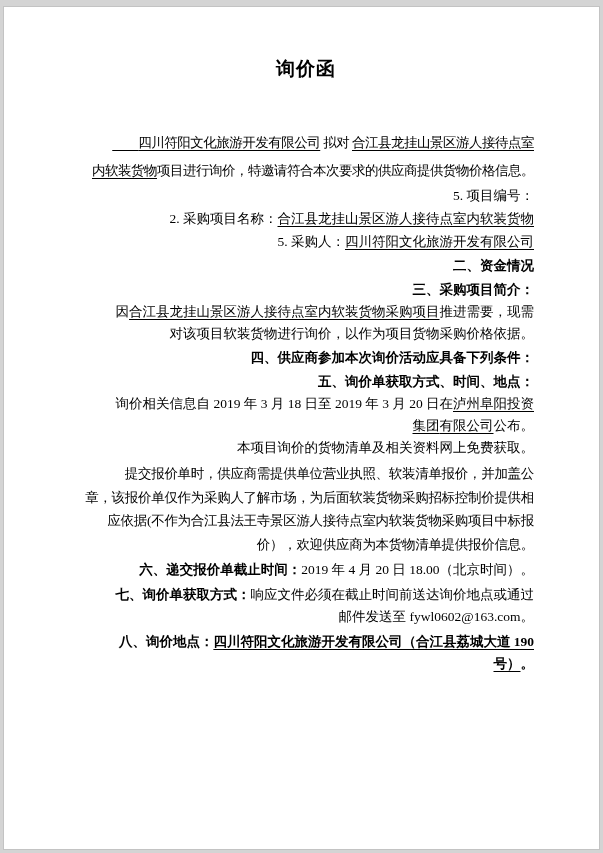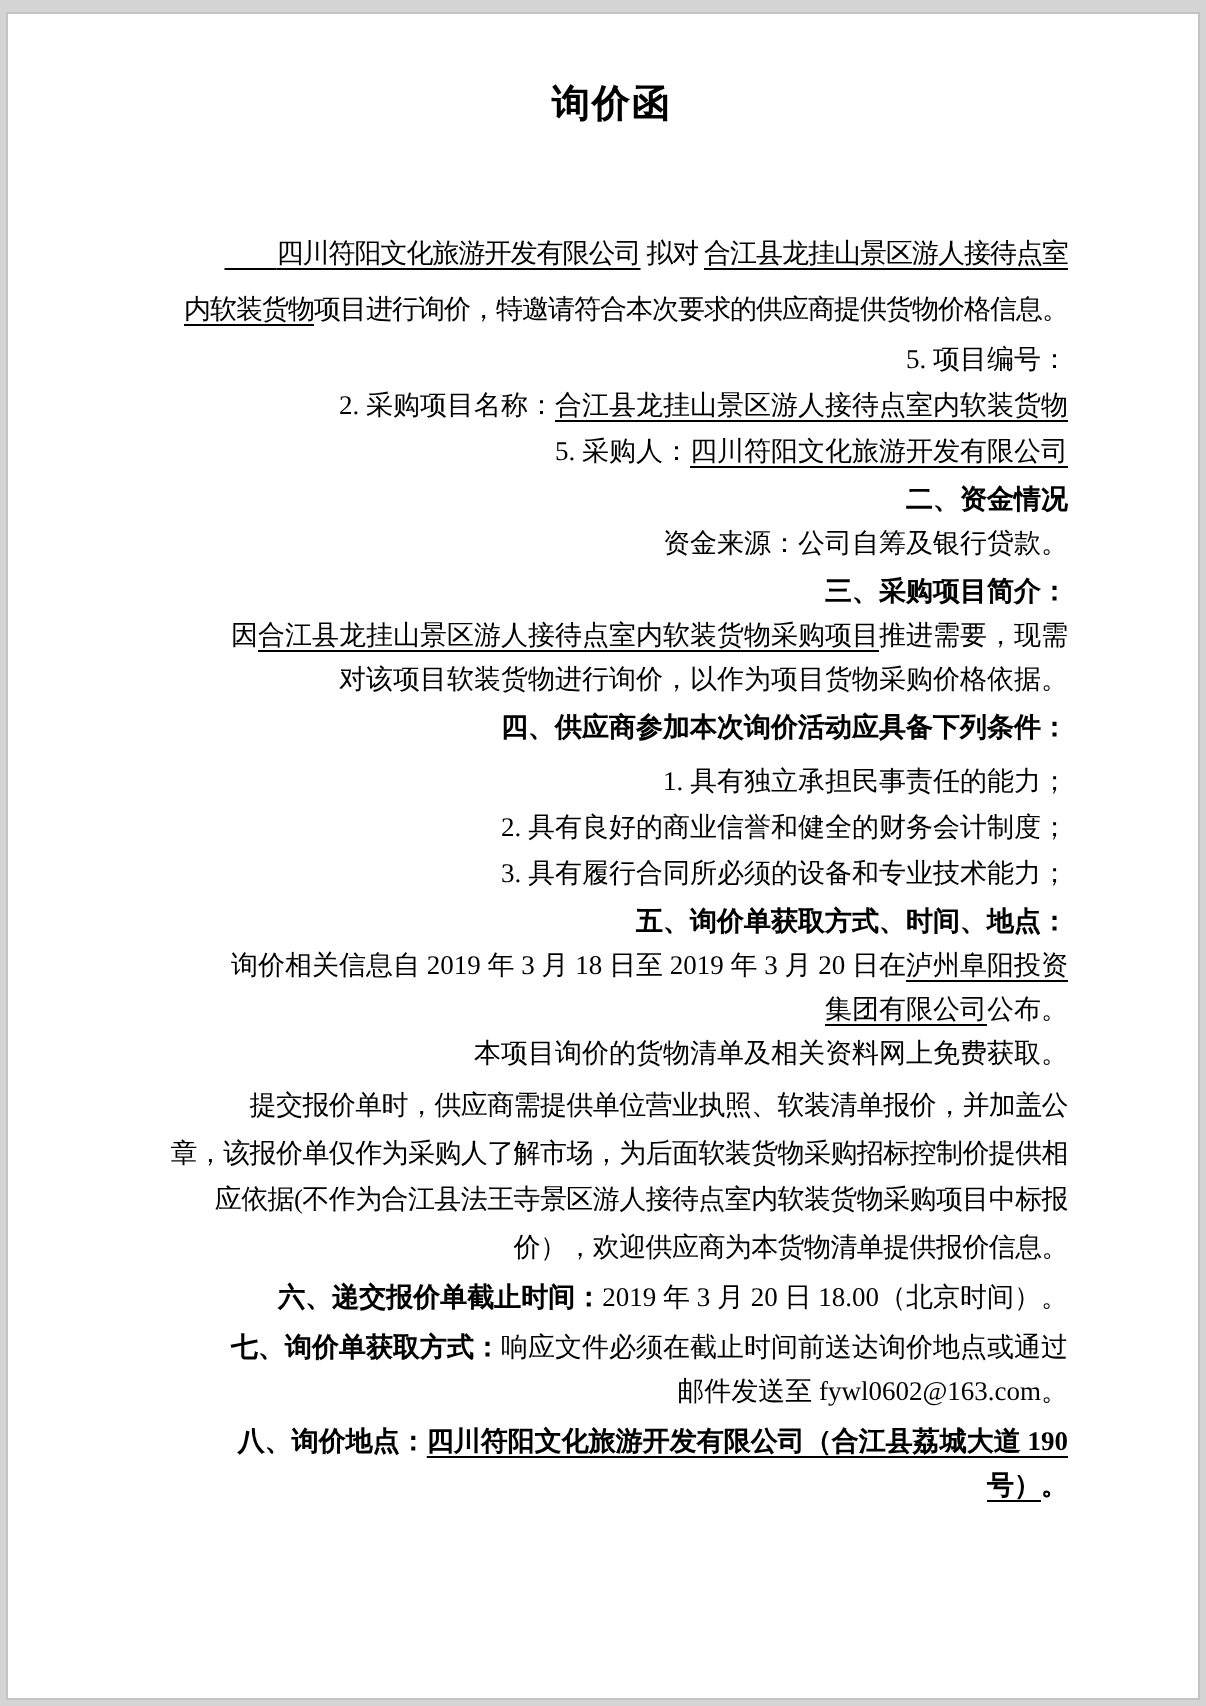--- a/index.html
+++ b/index.html
@@ -14,21 +14,21 @@
   }
   .page {
     position: absolute;
     left: 3px;
     top: 6px;
     width: 597px;
     height: 844px;
     box-sizing: border-box;
     background: #ffffff;
     border: 1px solid #c3c3c3;
-    padding: 32px 65px 20px 74px;
+    padding: 48px 65px 20px 74px;
     font-size: 13.5px;
     line-height: 22px;
   }
   p { margin: 0; padding: 0; text-align: right; }
   .doc-title {
     text-align: center;
     font-weight: bold;
     font-size: 19px;
     line-height: 28px;
     margin: 0 0 46px 0;
@@ -66,36 +66,30 @@
 
   <p class="doc-title">询价函</p>
 
   <p class="intro"><span class="u">　　</span><span class="u">四川符阳文化旅游开发有限公司</span><span> 拟对 </span><span class="u">合江县龙挂山景区游人接待点室内软装货物</span><span>项目进行询价，特邀请符合本次要求的供应商提供货物价格信息。</span></p>
 
   <p class="item">5. 项目编号：</p>
   <p class="item"><span>2. 采购项目名称：</span><span class="u">合江县龙挂山景区游人接待点室内软装货物</span></p>
   <p class="item"><span>5. 采购人：</span><span class="u">四川符阳文化旅游开发有限公司</span></p>
 
   <p class="h">二、资金情况</p>
-  <p>资金来源：公司自筹及银行贷款。</p>
 
   <p class="h">三、采购项目简介：</p>
   <p class="para"><span>因</span><span class="u">合江县龙挂山景区游人接待点室内软装货物采购项目</span><span>推进需要，现需对该项目软装货物进行询价，以作为项目货物采购价格依据。</span></p>
 
   <p class="h">四、供应商参加本次询价活动应具备下列条件：</p>
-  <div class="items-gap">
-    <p class="item">1. 具有独立承担民事责任的能力；</p>
-    <p class="item">2. 具有良好的商业信誉和健全的财务会计制度；</p>
-    <p class="item">3. 具有履行合同所必须的设备和专业技术能力；</p>
-  </div>
 
   <p class="h">五、询价单获取方式、时间、地点：</p>
   <p class="para"><span>询价相关信息自 2019 年 3 月 18 日至 2019 年 3 月 20 日在</span><span class="u">泸州阜阳投资集团</span><span class="u">有限公司</span><span>公布。</span></p>
   <p class="para">本项目询价的货物清单及相关资料网上免费获取。</p>
   <p class="notice">提交报价单时，供应商需提供单位营业执照、软装清单报价，并加盖公章，该报价单仅作为采购人了解市场，为后面软装货物采购招标控制价提供相应依据(不作为合江县法王寺景区游人接待点室内软装货物采购项目中标报价），欢迎供应商为本货物清单提供报价信息。</p>
 
-  <p class="inline-sec"><span class="b">六、递交报价单截止时间：</span><span>2019 年 3 月 20 日 18.00（北京时间）。</span></p>
+  <p class="inline-sec"><span class="b">六、递交报价单截止时间：</span><span>2019 年 4 月 20 日 18.00（北京时间）。</span></p>
 
   <p class="inline-sec"><span class="b">七、询价单获取方式：</span><span>响应文件必须在截止时间前送达询价地点或通过邮件发送至 fywl0602@163.com。</span></p>
 
   <p class="inline-sec"><span class="b">八、询价地点：</span><span class="b u">四川符阳文化旅游开发有限公司（合江县荔城大道 190 号）</span><span class="b">。</span></p>
 
 </div>
 
 </body></html>

